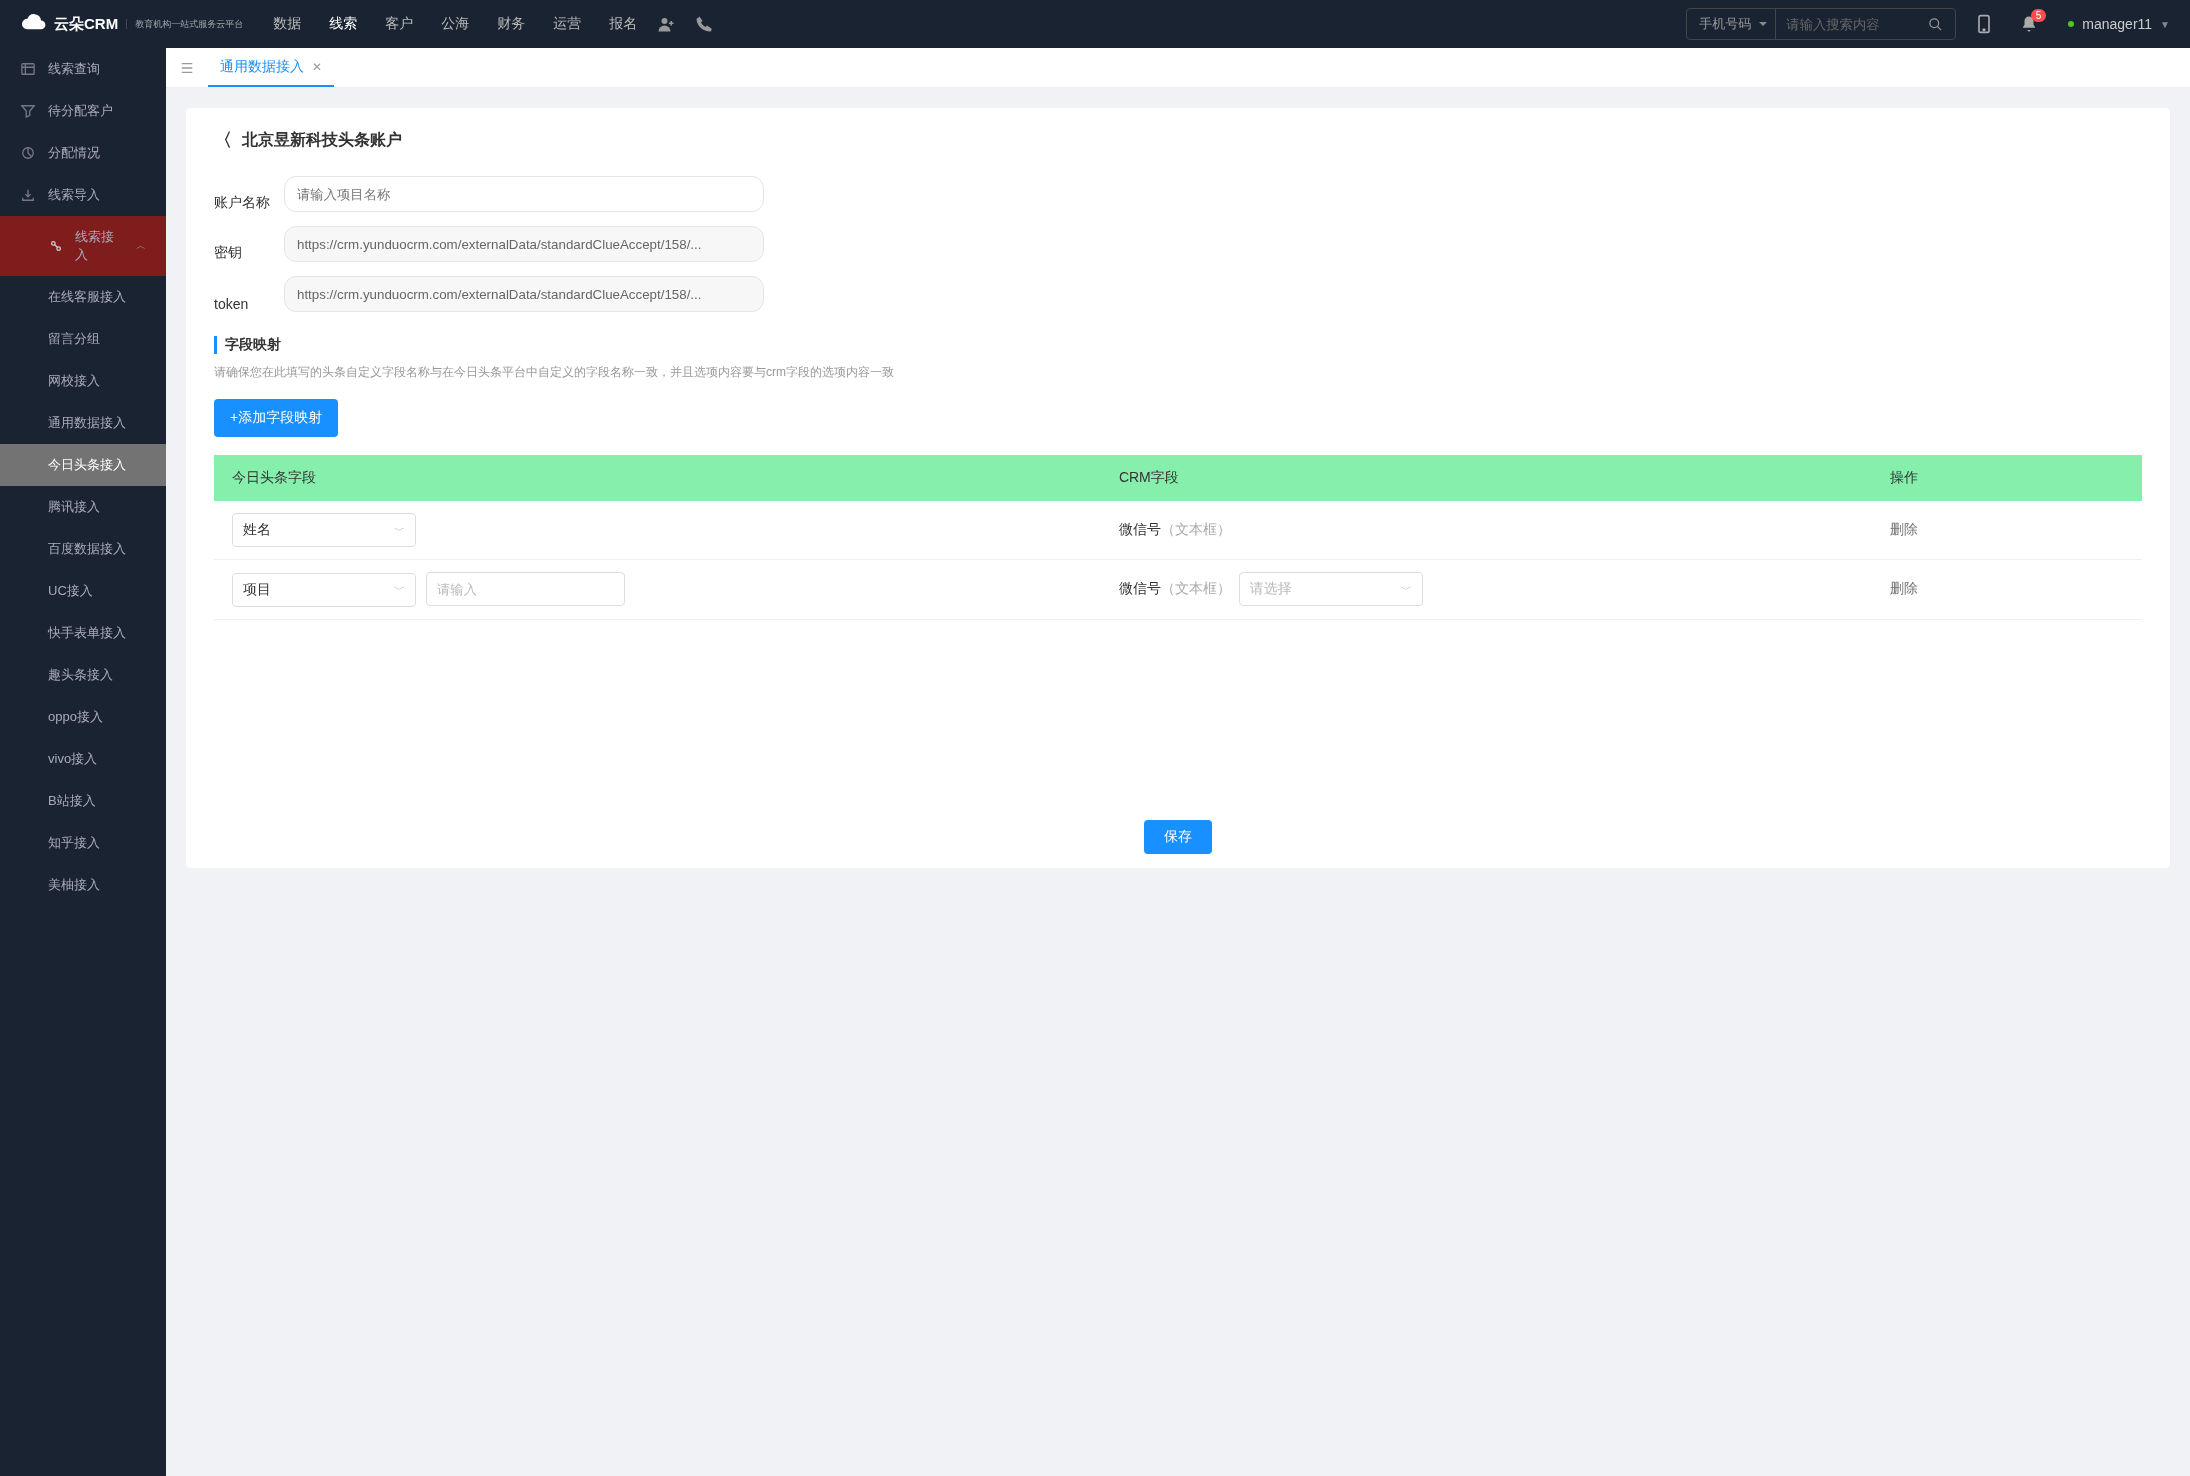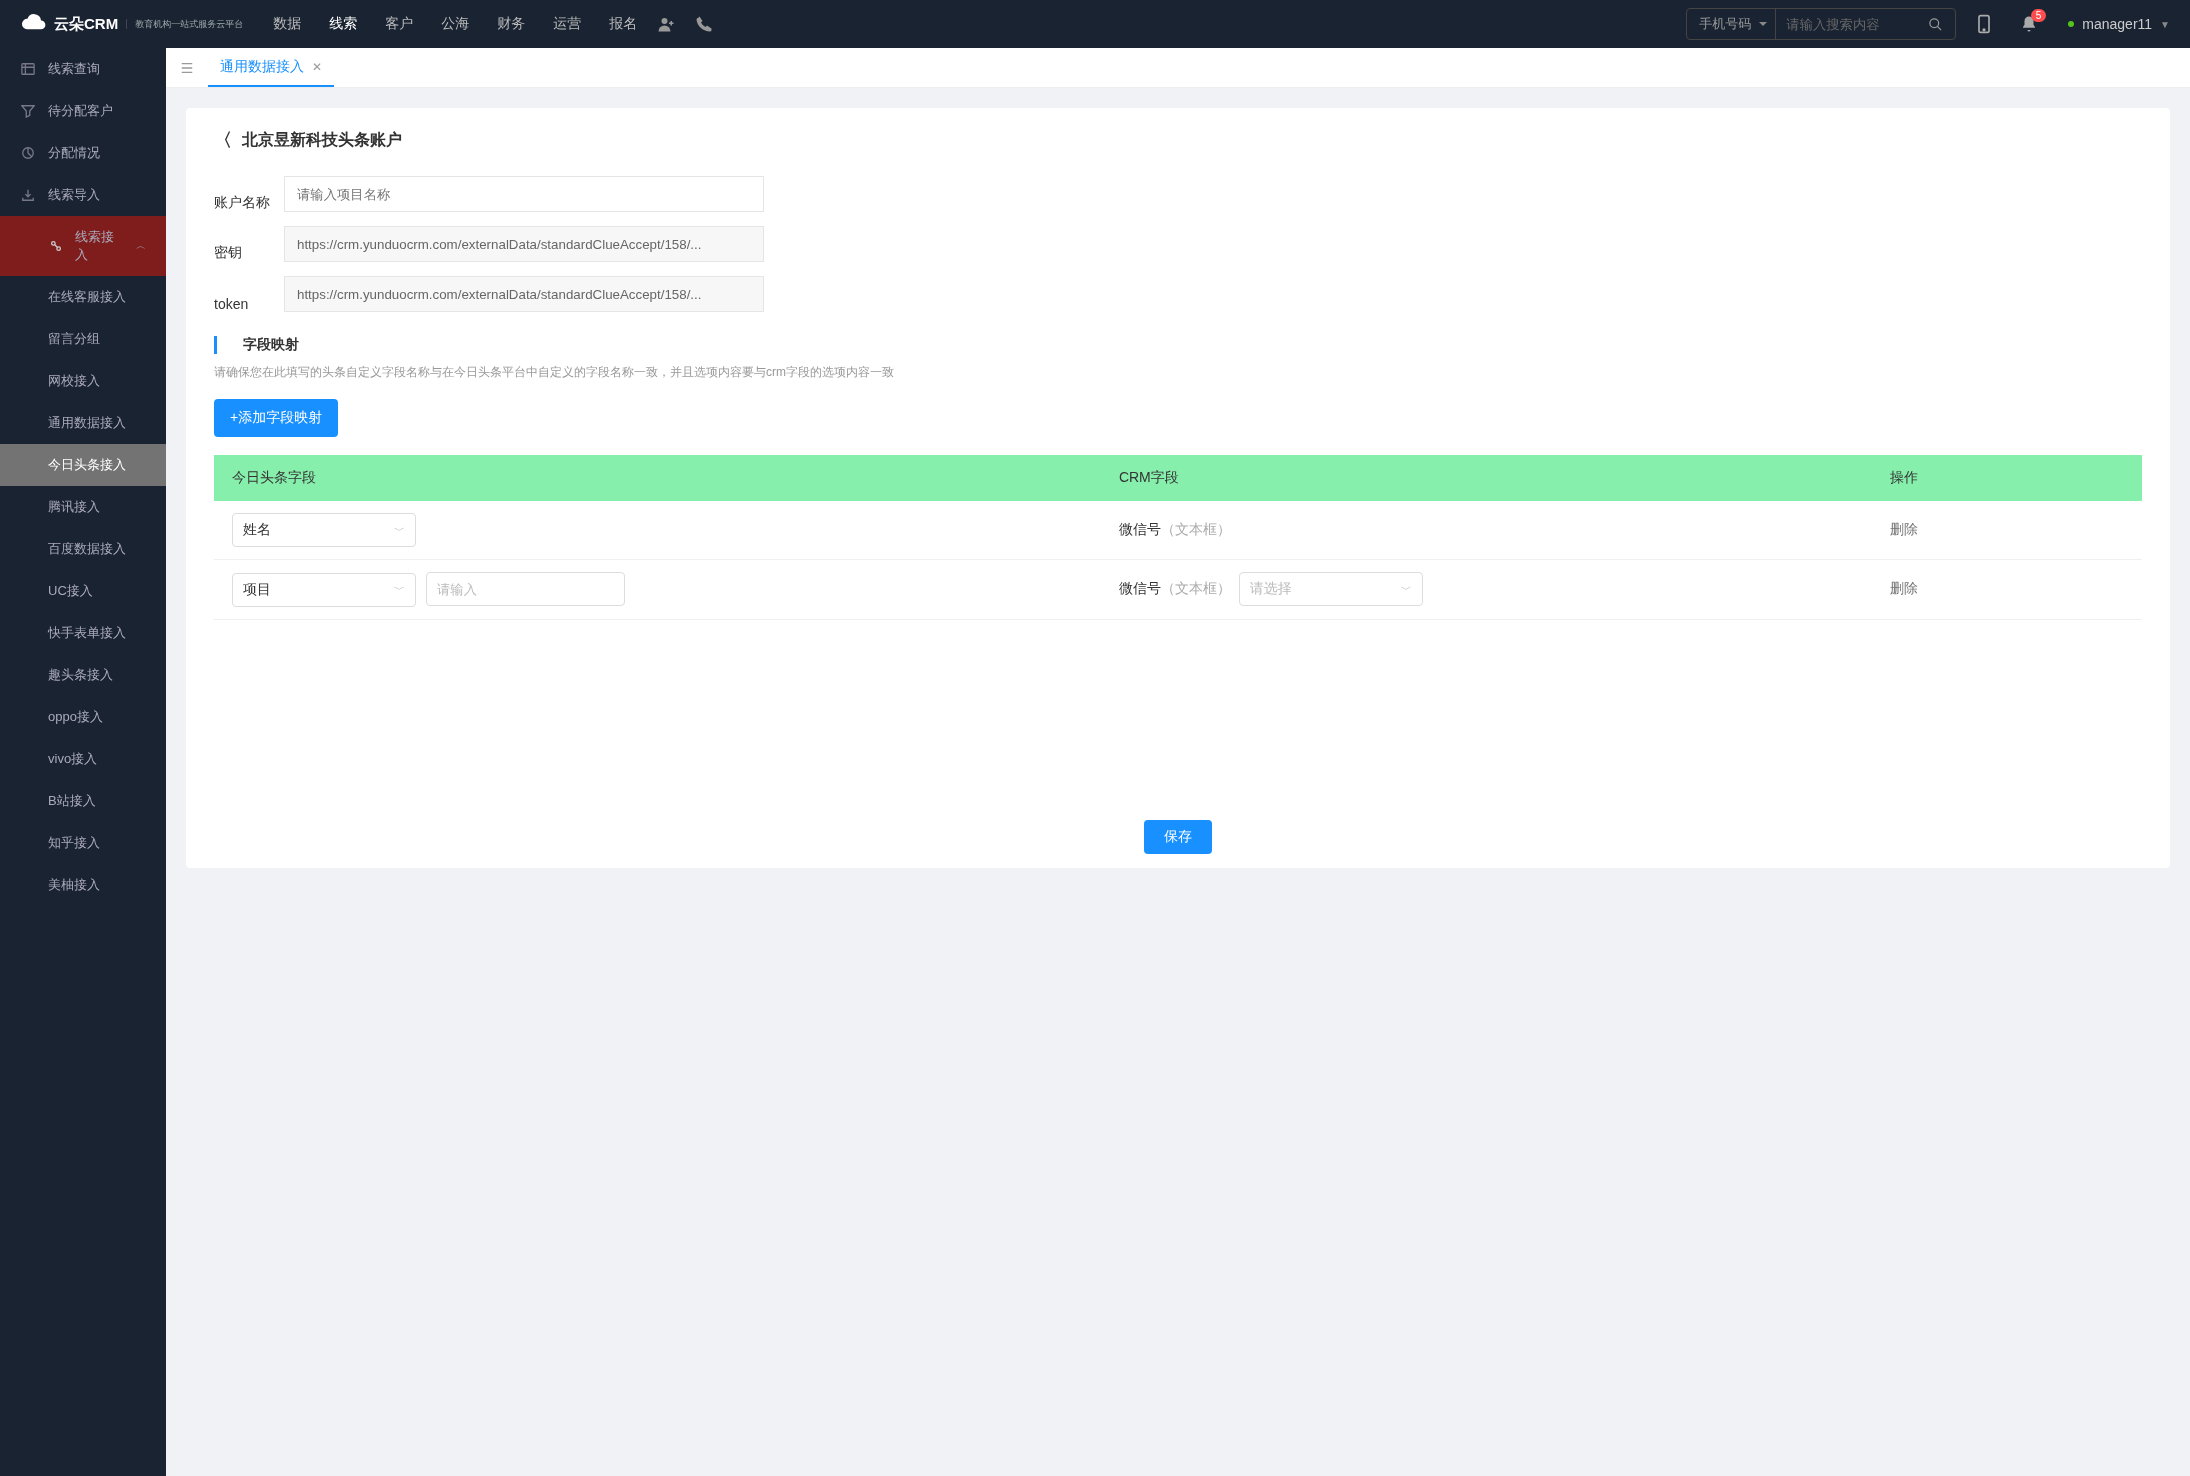--- a/index.html
+++ b/index.html
@@ -45,23 +45,23 @@
 .tabs { background: #fff; height: 40px; display: flex; align-items: center; padding: 0 14px; border-bottom: 1px solid #eee; }
 .tabs-toggle { color: #999; margin-right: 14px; cursor: pointer; }
 .tab { display: flex; align-items: center; padding: 0 12px; height: 100%; color: #1890ff; border-bottom: 2px solid #1890ff; gap: 8px; cursor: pointer; }
 .tab-x { color: #999; cursor: pointer; font-size: 12px; }
 .content { flex: 1; padding: 20px; overflow-y: auto; }
 .card { background: #fff; border-radius: 4px; padding: 20px 28px 70px 28px; position: relative; min-height: 760px; }
 .back-row { display: flex; align-items: center; gap: 10px; font-size: 16px; font-weight: 600; margin-bottom: 24px; cursor: pointer; }
 .back-row .chev { font-size: 18px; }
 .form-row { display: flex; align-items: flex-end; margin-bottom: 14px; }
 .form-lbl { width: 70px; color: #333; font-size: 14px; }
-.form-inp { flex: 0 0 480px; height: 36px; border: 1px solid #e5e5e5; background: #f7f7f7; border-radius: 0; padding: 0 12px; color: #666; outline: none; }
+.form-inp { flex: 0 0 480px; height: 36px; border: 1px solid #e5e5e5; background: #f7f7f7; border-radius: 12px; padding: 0 12px; color: #666; outline: none; }
 .form-inp.light { background: #fff; }
-.sec-hdr { border-left: 3px solid #1890ff; padding-left: 26px; font-weight: 600; margin: 24px 0 10px 0; font-size: 14px; }
+.sec-hdr { border-left: 3px solid #1890ff; padding-left: 8px; font-weight: 600; margin: 24px 0 10px 0; font-size: 14px; }
 .hint { color: #999; font-size: 12px; margin-bottom: 18px; }
 .add-btn { background: #1890ff; color: #fff; border: none; border-radius: 4px; padding: 10px 16px; cursor: pointer; font-size: 14px; margin-bottom: 18px; }
 .tbl { width: 100%; border-collapse: collapse; }
 .tbl thead tr { background: #86efac; }
 .tbl th { text-align: left; padding: 14px 18px; font-weight: 500; color: #333; font-size: 14px; }
 .tbl td { padding: 12px 18px; border-bottom: 1px solid #f0f0f0; vertical-align: middle; }
 .sel { display: inline-flex; align-items: center; justify-content: space-between; border: 1px solid #ddd; border-radius: 4px; height: 34px; padding: 0 10px; min-width: 184px; background: #fff; cursor: pointer; color: #333; }
 .sel.ph { color: #bbb; }
 .sel .caret { color: #bbb; font-size: 11px; }
 .txt-inp { border: 1px solid #ddd; border-radius: 4px; height: 34px; padding: 0 10px; min-width: 184px; outline: none; margin-left: 10px; }

